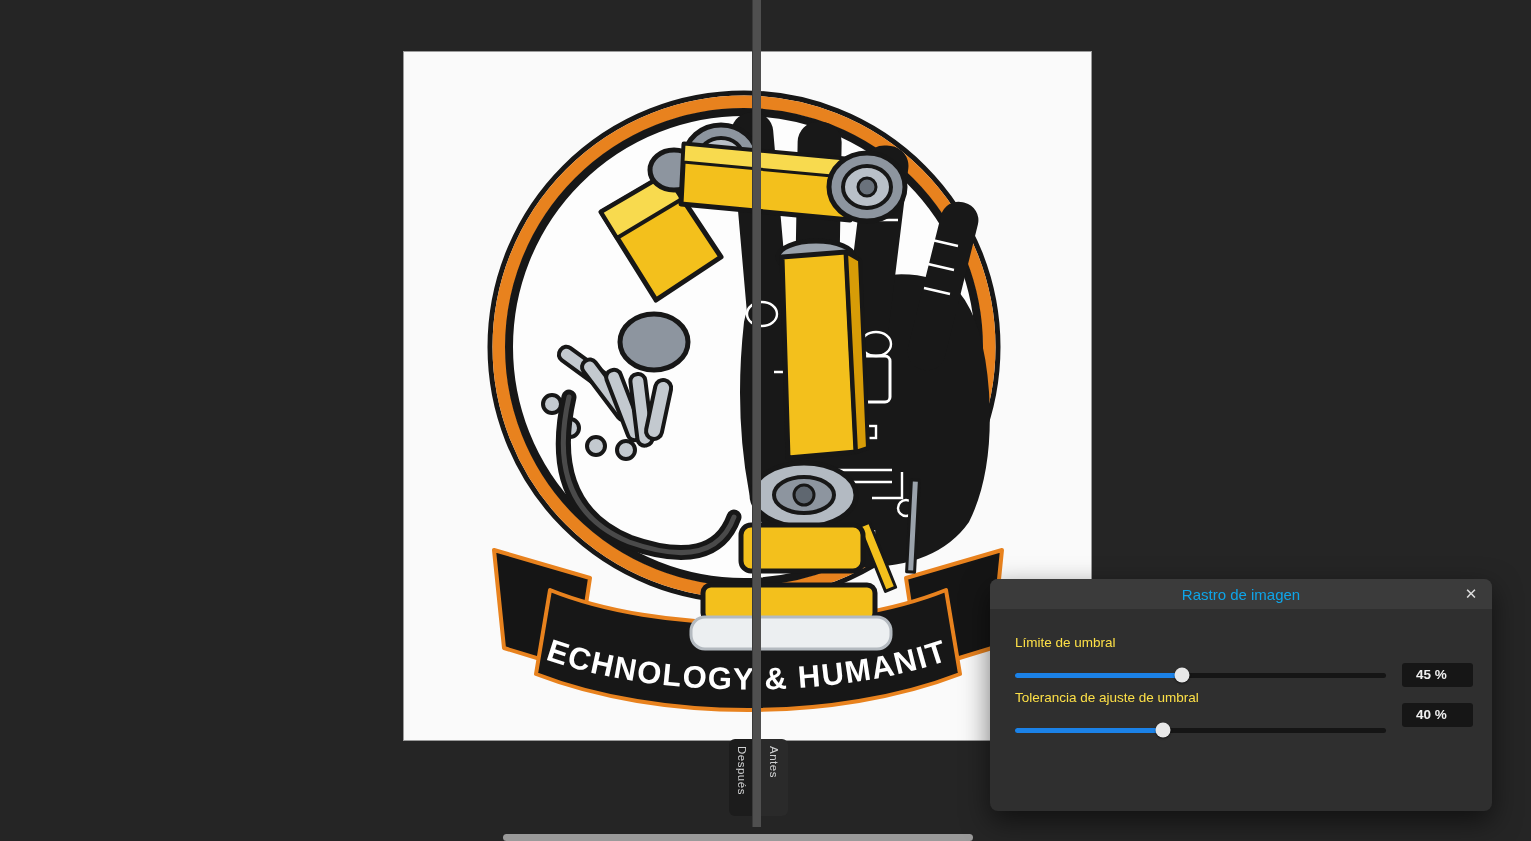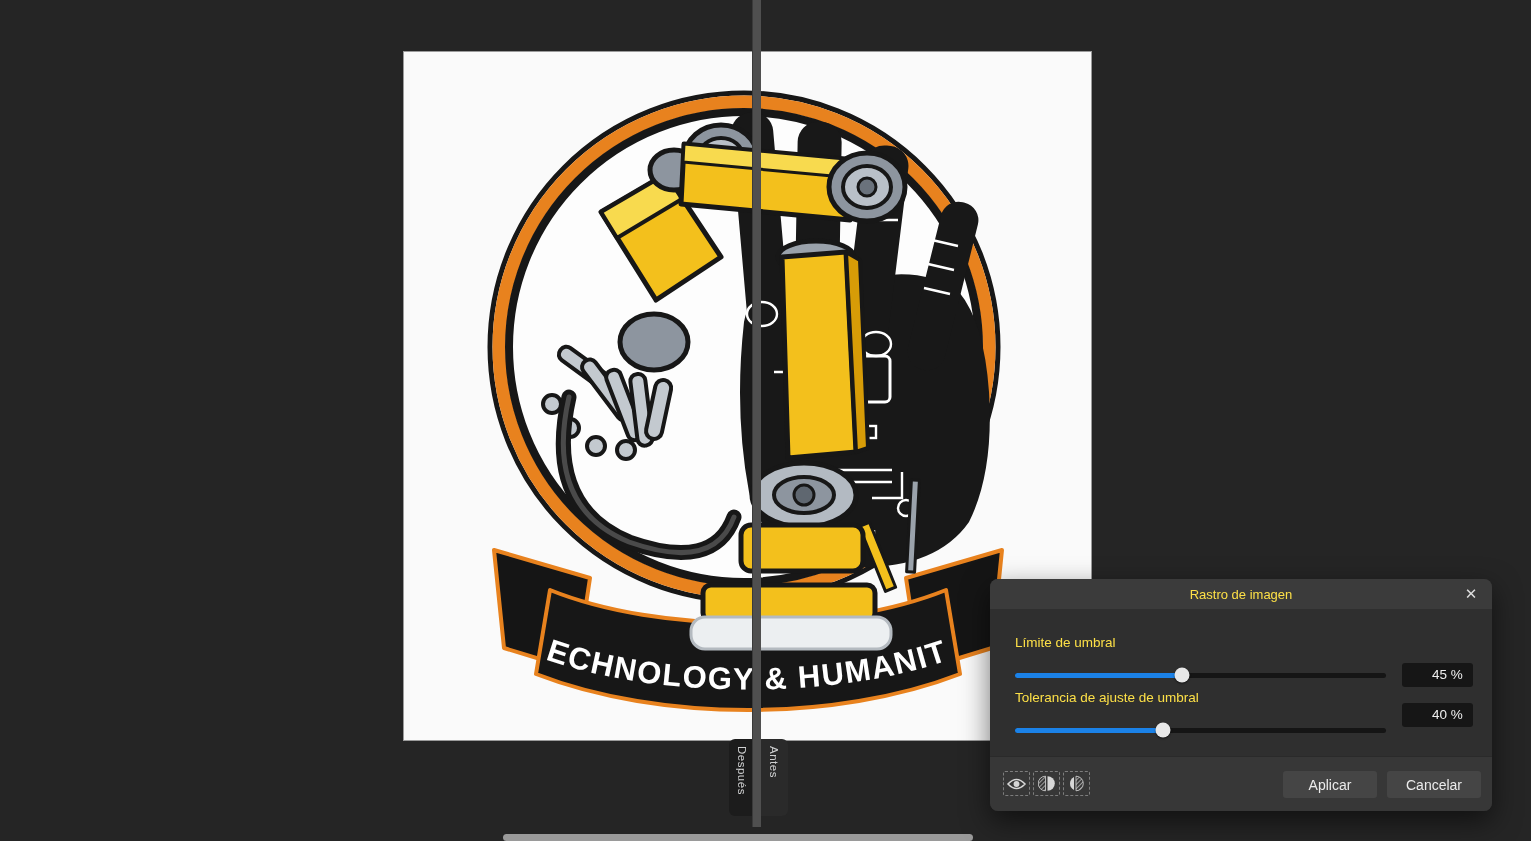--- a/index.html
+++ b/index.html
@@ -47,21 +47,21 @@
     position:absolute;left:990px;top:579px;width:502px;height:232px;
     background:#2f2f2f;border-radius:8px;z-index:10;
     box-shadow:0 10px 28px rgba(0,0,0,.55);
     color:#c9c9c9;
   }
   .dialog-header{
     position:absolute;left:0;top:0;right:0;height:30px;
     background:#3b3b3b;border-radius:8px 8px 0 0;
     display:flex;align-items:center;justify-content:center;
   }
-  .dialog-title{font-size:13px;color:#fde047;}
+  .dialog-title{font-size:15px;color:#0ea5e9;}
   .dialog-close{
     position:absolute;right:10px;top:4px;width:22px;height:22px;
     display:flex;align-items:center;justify-content:center;
     color:#dedede;font-size:15px;cursor:pointer;border-radius:3px;
   }
   .fld-label{position:absolute;left:25px;font-size:13.5px;color:#fde047;}
   .slider{
     position:absolute;left:25px;width:371px;height:15px;cursor:pointer;
   }
   .slider .track{
@@ -73,21 +73,21 @@
     background:var(--accent,#1b82e8);
   }
   .slider .thumb{
     position:absolute;top:7px;width:15px;height:15px;border-radius:50%;
     background:#e8e8e8;transform:translate(-50%,-50%);
     box-shadow:0 1px 2px rgba(0,0,0,.6);
   }
   .val-box{
     position:absolute;left:412px;width:71px;height:24px;background:#161616;
     border-radius:3px;color:#f0f0f0;font-size:13.5px;line-height:24px;
-    padding-left:30px;box-sizing:border-box;cursor:text;
+    padding-left:14px;box-sizing:border-box;cursor:text;font-weight:bold;
   }
   .dialog-footer{
     position:absolute;left:0;right:0;bottom:0;height:54px;
     background:#373737;border-radius:0 0 8px 8px;border-top:1px solid #2a2a2a;
   }
   .view-icons{position:absolute;left:13px;top:14px;display:flex;gap:3px;}
   .icon-btn{
     width:27px;height:25px;border:1px dashed #7d7d7d;border-radius:2px;
     display:flex;align-items:center;justify-content:center;cursor:pointer;
     box-sizing:border-box;
@@ -240,39 +240,15 @@
     <div class="val-box" style="top:84px">45 %</div>
 
     <div class="fld-label" style="top:111px">Tolerancia de ajuste de umbral</div>
     <div class="slider" style="top:144px">
       <div class="track"></div>
       <div class="fill" style="width: 40%;"></div>
       <div class="thumb" style="left: 40%;"></div>
     </div>
     <div class="val-box" style="top:124px">40 %</div>
 
-    <div class="dialog-footer">
-      <div class="view-icons">
-        <div class="icon-btn">
-          <svg width="19" height="14" viewBox="0 0 20 14">
-            <path d="M1,7 Q10,-2.5 19,7 Q10,16.5 1,7 Z" fill="none" stroke="#d6d6d6" stroke-width="1.6"></path>
-            <circle cx="10" cy="7" r="3.1" fill="#d6d6d6"></circle>
-          </svg>
-        </div>
-        <div class="icon-btn">
-          <svg width="17" height="17" viewBox="0 0 17 17">
-            <path d="M7.5,1.2 A7.3,7.3 0 0 0 7.5,15.8 Z" fill="url(#hatch)" stroke="#d6d6d6" stroke-width="0.8"></path>
-            <path d="M9.5,1.2 A7.3,7.3 0 0 1 9.5,15.8 Z" fill="#d6d6d6"></path>
-          </svg>
-        </div>
-        <div class="icon-btn">
-          <svg width="17" height="17" viewBox="0 0 17 17">
-            <path d="M6,2 A7.3,7.3 0 0 0 6,15 Z" fill="#d6d6d6"></path>
-            <path d="M8,1.2 A7.3,7.3 0 0 1 8,15.8 Z" fill="url(#hatch)" stroke="#d6d6d6" stroke-width="0.8"></path>
-          </svg>
-        </div>
-      </div>
-      <div class="btn btn-apply">Aplicar</div>
-      <div class="btn btn-cancel">Cancelar</div>
-    </div>
   </div>
 
 </div>
 
 </body></html>

